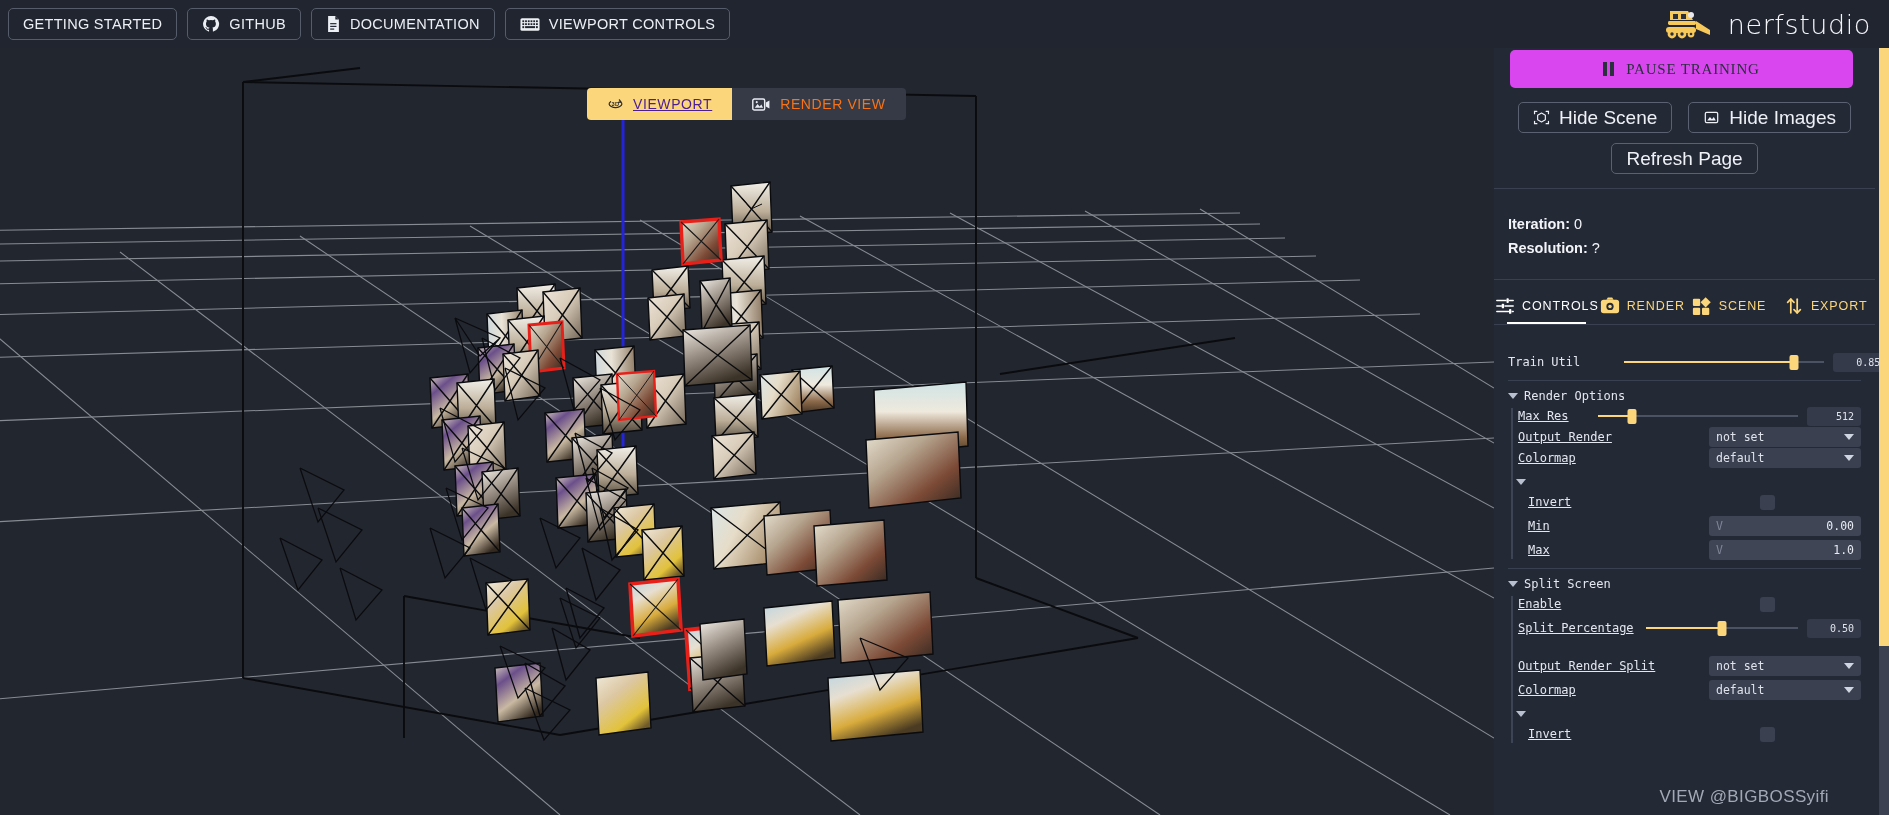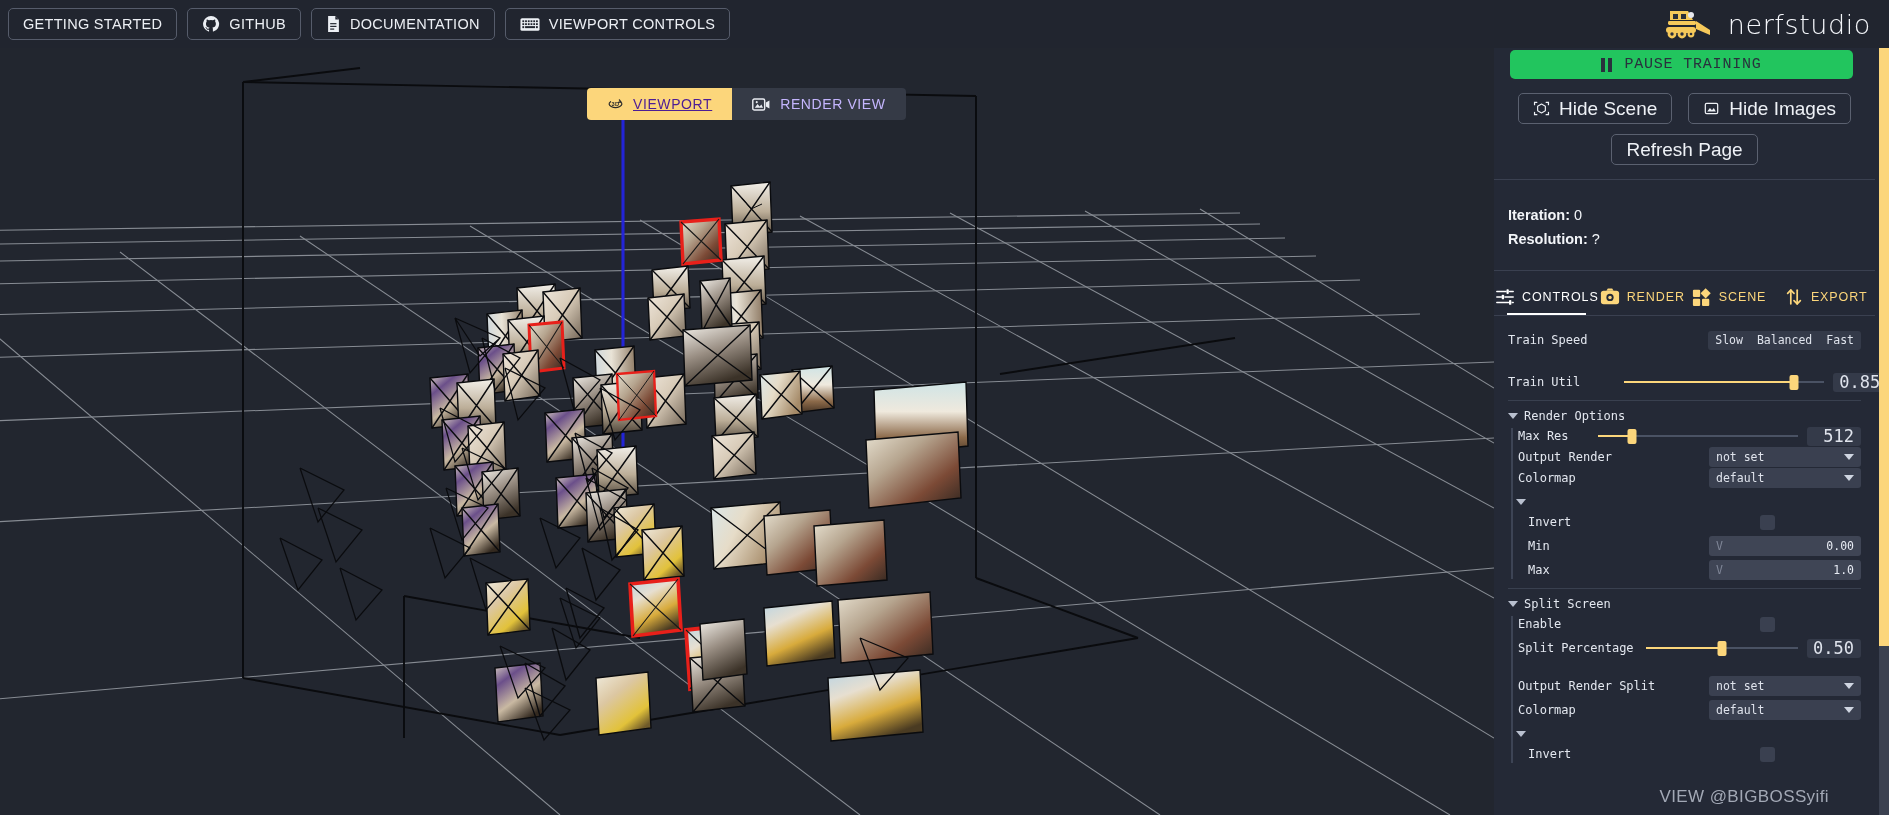--- a/index.html
+++ b/index.html
@@ -48,36 +48,36 @@
     position:absolute; left:587px; top:50px; display:flex; z-index:30;
     height:32px; border-radius:4px; overflow:hidden;
   }
   .vptab{
     display:flex; align-items:center; gap:9px;
     padding:0 20px; height:32px;
     font-size:14px; letter-spacing:.6px; cursor:pointer;
     font-family:"Liberation Sans", sans-serif;
   }
   .vptab.active{ background:#fcd67b; color:#4c1d95;text-decoration:underline; }
-  .vptab.inactive{ background:#353a46; color:#c4b5fd; }
+  .vptab.inactive{ background:#353a46; color:#f97316; }
 
   
   .panel{
     position:absolute; right:0; top:38px; width:395px; height:777px;
     background:#242936; z-index:20;
     overflow:hidden;
   }
   .panel-inner{ position:relative; width:381px; height:777px; padding:0; }
 
   .pause-btn{
-    margin:12px 16px 0 16px; width:343px; height:29px;
-    background:#22c55e; color:#29313d; border:none; border-radius:5px;
+    margin:12px 16px 0 16px; width:343px; height:38px;
+    background:#d946ef; color:#29313d; border:none; border-radius:5px;
     display:flex; align-items:center; justify-content:center; gap:12px;
     font-size:15px; letter-spacing:.8px; cursor:pointer;
-    font-family:Liberation Mono, monospace;
+    font-family:Liberation Serif, serif;
   }
   .pause-icon{ display:inline-flex; gap:3px; }
   .pause-icon i{ display:block; width:4px; height:14px; background:#29313d; }
 
   .btn-row{ display:flex; justify-content:center; gap:16px; margin-top:14px; }
   .ghost-btn{
     display:flex; align-items:center; gap:9px;
     height:31px; padding:0 14px;
     border:1px solid #5b6170; border-radius:5px; background:transparent;
     color:#eef1f6; font-size:19px; cursor:pointer;
@@ -112,42 +112,42 @@
   .row{
     display:flex; align-items:center; height:21px;
     padding:0 14px 0 14px; margin-bottom:0px;
   }
   .row .lbl{
     font-size:12px; color:#e3e7ef; letter-spacing:0px;
     font-family:"DejaVu Sans Mono", monospace; white-space:nowrap;
   }
   .row .ctl{ margin-left:auto; display:flex; align-items:center; }
 
-  .row.indent .lbl{ padding-left:10px; }
+  .row.indent .lbl{ padding-left:10px;text-decoration:underline; }
 
   
   .seg{
     display:flex; background:#343a49; border-radius:3px; overflow:hidden; height:19px;
   }
   .seg span{
     padding:0 7px; font-size:11.5px; color:#dfe3ec; line-height:19px;
     font-family:"DejaVu Sans Mono", monospace; cursor:pointer;
   }
 
   
   .slider{ position:relative; width:200px; height:19px; display:flex; align-items:center; cursor:pointer; }
   .slider .track{ position:absolute; left:0; right:0; height:2px; background:#4a5264; }
   .slider .fill{ position:absolute; left:0; height:2px; background:#fcd67b; }
   .slider .knob{
     position:absolute; width:9px; height:15px; border-radius:2px; background:#fcd67b;
     transform:translateX(-50%);
   }
   .numbox{
     width:54px; height:19px; background:#343a49; border-radius:3px;
-    color:#dfe3ec; font-size:17px; text-align:right; line-height:19px;
+    color:#dfe3ec; font-size:10px; text-align:right; line-height:19px;
     padding-right:7px; margin-left:9px;
     font-family:"DejaVu Sans Mono", monospace;
   }
 
   
   .dd{
     width:152px; height:20px; background:#3a4050; border-radius:3px;
     display:flex; align-items:center; padding:0 7px;
     color:#dfe3ec; font-size:11.5px; cursor:pointer;
     font-family:"DejaVu Sans Mono", monospace;
@@ -764,30 +764,20 @@
                 <path d="M12 15 L15.5 18.5 L19 15"></path>
             </g>
           </svg>
           <span class="plabel">EXPORT</span>
         </div>
       </div>
       <div class="ptabs-line"></div>
 
       <div class="rows">
 
-        <div class="row" style="margin-top:8px;">
-          <span class="lbl">Train Speed</span>
-          <span class="ctl">
-            <span class="seg">
-              <span>Slow</span>
-              <span>Balanced</span>
-              <span>Fast</span>
-            </span>
-          </span>
-        </div>
 
         <div class="row" style="margin-top:21px;gap:44px;">
           <span class="lbl">Train Util</span>
           <span class="ctl">
             <span class="slider">
               <span class="track"></span>
               <span class="fill" style="width:85%"></span>
               <span class="knob" style="left:85%"></span>
             </span>
             <span class="numbox">0.85</span>

